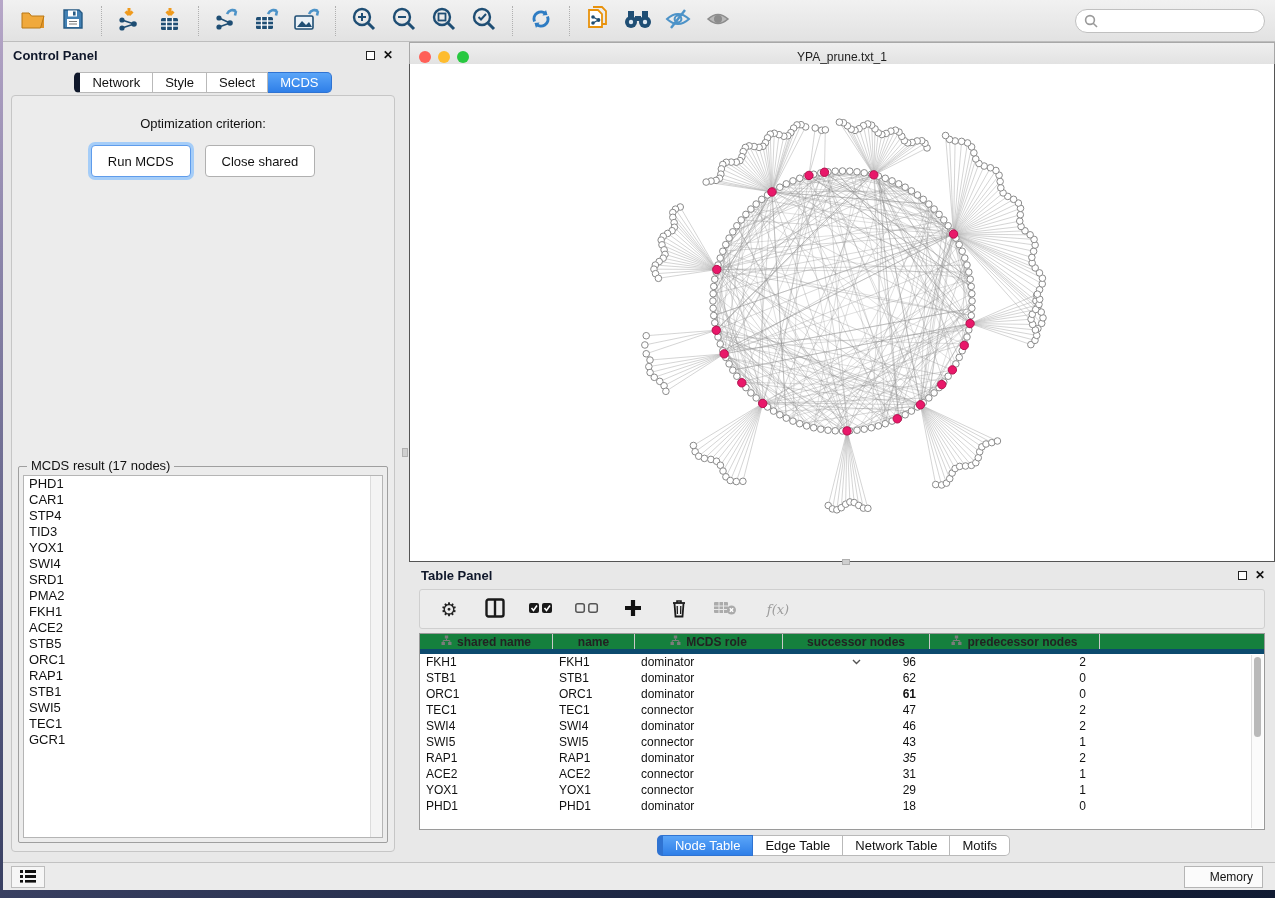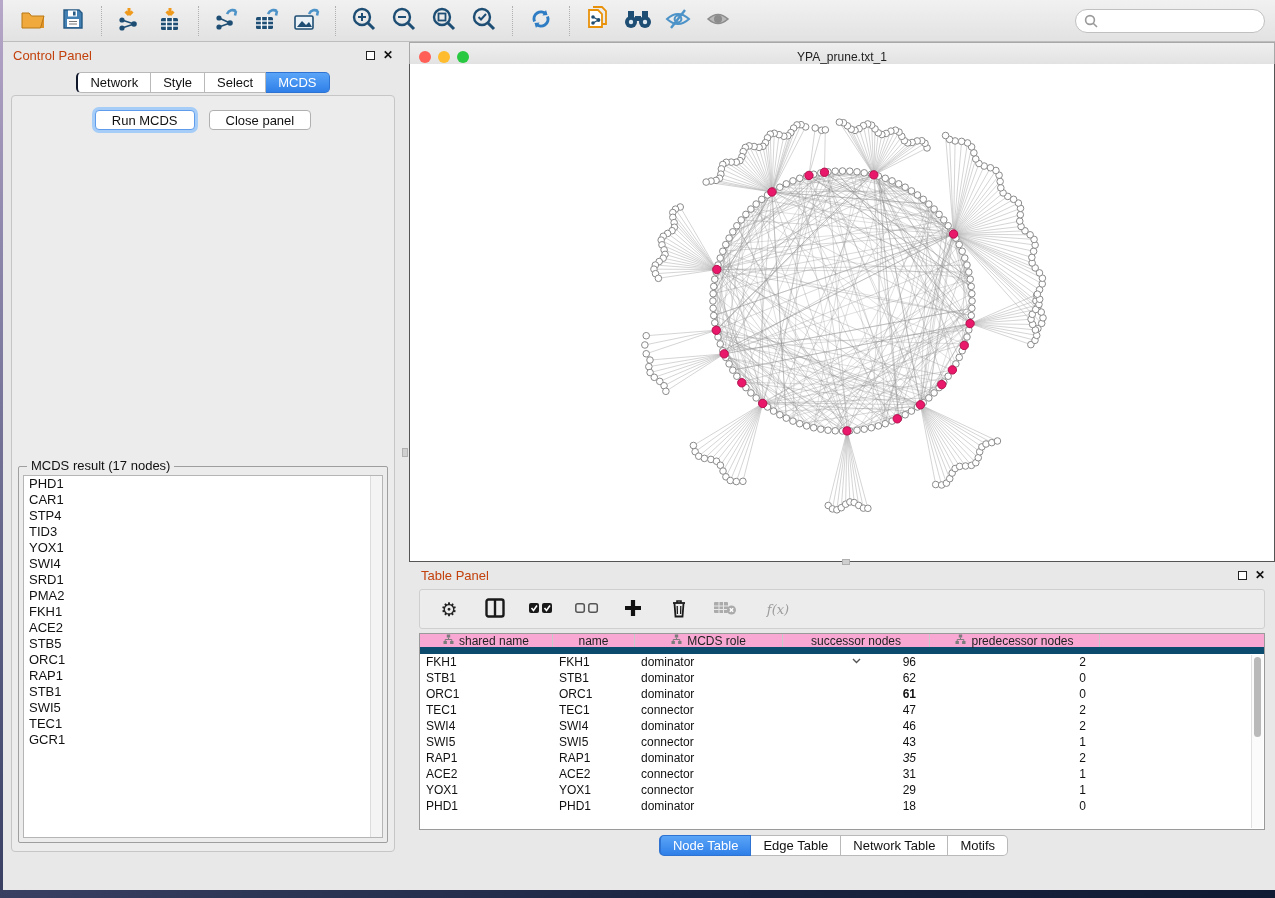--- a/index.html
+++ b/index.html
@@ -18,41 +18,41 @@
     align-items:center; justify-content:center; margin:0 2px; cursor:default; }
   .tb-sep { width:1px; height:30px; margin:0 8px; border-left:1px dotted #b0b0b0; }
   .tb-search { margin-left:auto; width:190px; height:24px; background:#fff;
     border:1px solid #c0c0c0; border-radius:13px; display:flex; align-items:center; padding:0 8px; }
   .tb-search input { border:none; outline:none; flex:1; font-size:12px; background:transparent; }
   .tb-search svg { flex:0 0 auto; }
 
   
   .control-panel { position:absolute; left:0; top:42px; width:400px; bottom:28px; background:#e8e8e8; }
   .cp-header { position:absolute; left:0; top:0; right:0; height:26px; display:flex; align-items:center; }
-  .panel-title { font-size:13px; color:#c2410c; padding-left:10px; }
+  .panel-title { font-size:13px; color:#0f172a; padding-left:10px;font-weight:bold; }
   .panel-winbtns { margin-left:auto; display:flex; align-items:center; gap:8px; padding-right:10px; }
   .float-box { width:9px; height:9px; border:1.5px solid #222; background:#fff; display:inline-block; }
   .close-x { font-size:12px; font-weight:bold; color:#111; line-height:1; }
   .cp-tabs { position:absolute; left:0; top:30px; width:100%; display:flex; justify-content:center; }
   .tab { height:21px; font-size:13px; padding:2px 12px 0; background:#fff; border:1px solid #b9b9b9;
     border-left:none; color:#111; text-align:center; }
-  .tab:first-child { border-left:2px solid #0f172a; border-radius:5px 0 0 5px; }
+  .tab:first-child { border-left:6px solid #0f172a; border-radius:5px 0 0 5px; }
   .tab:last-child { border-radius:0 5px 5px 0; }
   .tab.sel { background:linear-gradient(#5aa5f8,#2f7fe8); color:#fff; border-color:#2f73d2; }
   .cp-body { position:absolute; left:8px; right:8px; top:53px; bottom:10px;
     background:#ececec; border:1px solid #c6c6c6; border-radius:4px; }
   .opt-label { text-align:center; font-size:13px; color:#111; margin-top:20px; }
   .select-row { display:flex; justify-content:center; margin-top:10px; }
   .mac-select { width:312px; height:22px; background:#fff; border:1px solid #b5b5b5; border-radius:4px;
     display:flex; align-items:center; overflow:hidden; }
   .mac-select .val { flex:1; font-size:13px; padding:0 8px; color:#111; white-space:nowrap; }
   .mac-select .stepper { width:20px; height:22px; background:linear-gradient(#6cb0f9,#2f7fe8);
     border-radius:3px; display:flex; flex-direction:column; align-items:center; justify-content:center; gap:1px; }
   .btn-row { display:flex; justify-content:center; gap:14px; margin-top:14px; }
-  .mac-btn { height:20px; padding:0 16px; font-size:13px; background:#fff; color:#111;
+  .mac-btn { height:32px; padding:0 16px; font-size:13px; background:#fff; color:#111;
     border:1px solid #b0b0b0; border-radius:4px; }
   .mac-btn.focus { box-shadow:0 0 0 3px #a5cdf8; border-color:#5f9ceb; }
   .mcds-fieldset { position:absolute; left:6px; right:6px; top:370px; bottom:8px;
     border:1px solid #9f9f9f; border-radius:2px; }
   .mcds-legend { position:absolute; top:-9px; left:8px; background:#ececec; padding:0 4px;
     font-size:13px; color:#111; }
   .mcds-list { position:absolute; left:4px; right:4px; top:8px; bottom:4px; background:#fff;
     border:1px solid #b5b5b5; overflow:hidden; }
   .mcds-item { font-size:13px; line-height:16px; padding-left:5px; color:#111; }
   .mcds-scroll { position:absolute; right:0; top:0; bottom:0; width:12px; background:#f4f4f4;
@@ -76,21 +76,21 @@
   
   .table-panel { position:absolute; left:0; top:521px; right:0; bottom:0; background:#e8e8e8; }
   .tp-header { position:absolute; left:0; top:0; right:0; height:24px; display:flex; align-items:center; }
   .tp-toolbar { position:absolute; left:10px; right:10px; top:26px; height:40px; background:#ececec;
     border:1px solid #cfcfcf; border-radius:3px; display:flex; align-items:center; gap:20px; padding-left:16px; }
   .tp-tool { border:none; background:transparent; display:flex; align-items:center; justify-content:center;
     width:26px; height:28px; }
   .fx { font-family:"DejaVu Serif", serif; font-style:italic; font-size:13px; color:#9c9c9c; }
   .tbl-wrap { position:absolute; left:10px; right:10px; top:70px; bottom:32px; background:#fff;
     border:1px solid #9a9a9a; overflow:hidden; }
-  .tbl-head { display:flex; height:20px; background:#f9a8d4; border-bottom:7px solid #0c4a6e; }
+  .tbl-head { display:flex; height:20px; background:#15803d; border-bottom:5px solid #0c4a6e;font-weight:bold; }
   .th { display:flex; align-items:center; justify-content:center; gap:5px; font-size:12px; color:#222;
     border-right:1px solid #c9c9c9; }
   .tbl-row { display:flex; height:16px; }
   .td { font-size:12px; color:#111; white-space:nowrap; overflow:hidden; }
   .td.num { text-align:right; }
   .tbl-scroll { position:absolute; right:1px; top:21px; bottom:1px; width:12px; background:#fbfbfb;
     border-left:1px solid #e0e0e0; }
   .tbl-thumb { position:absolute; left:2px; right:2px; top:2px; height:80px; background:#b9b9b9; border-radius:5px; }
   .tp-tabs { position:absolute; left:0; right:17px; bottom:6px; display:flex; justify-content:center; }
 
@@ -297,23 +297,24 @@
         <span class="close-x">✕</span>
       </span>
     </div>
     <div class="cp-tabs" id="cp-tabs">
         <div class="tab">Network</div>
         <div class="tab">Style</div>
         <div class="tab">Select</div>
         <div class="tab sel">MCDS</div>
       </div>
     <div class="cp-body">
+      <div class="opt-label">Optimization criterion:</div>
       <div class="btn-row">
         <button class="mac-btn focus">Run MCDS</button>
-        <button class="mac-btn">Close panel</button>
+        <button class="mac-btn">Close shared</button>
       </div>
       <div class="mcds-fieldset">
         <span class="mcds-legend">MCDS result (17 nodes)</span>
         <div class="mcds-list" id="mcds-list">
 
         <div class="mcds-item">PHD1</div>
             <div class="mcds-item">CAR1</div>
             <div class="mcds-item">STP4</div>
             <div class="mcds-item">TID3</div>
             <div class="mcds-item">YOX1</div>
@@ -1318,13 +1319,29 @@
 
       <div class="tp-tabs" id="tp-tabs">
           <div class="tab sel">Node Table</div>
           <div class="tab">Edge Table</div>
           <div class="tab">Network Table</div>
           <div class="tab">Motifs</div>
         </div>
     </div>
   </div>
 
+  <div class="status-bar">
+    <button class="sb-left">
+      <span><svg width="18" height="14">
+            <rect x="1" y="1" width="3" height="3" fill="#111"></rect>
+            <rect x="1" y="6" width="3" height="3" fill="#111"></rect>
+            <rect x="1" y="11" width="3" height="2.6" fill="#111"></rect>
+            <rect x="6" y="1" width="11" height="3" fill="#111"></rect>
+            <rect x="6" y="6" width="11" height="3" fill="#111"></rect>
+            <rect x="6" y="11" width="11" height="2.6" fill="#111"></rect>
+          </svg></span>
+    </button>
+    <button class="sb-mem">
+      <span class="mem-dot"></span>
+      <span>Memory</span>
+    </button>
+  </div>
 </div>
 
 </body></html>

